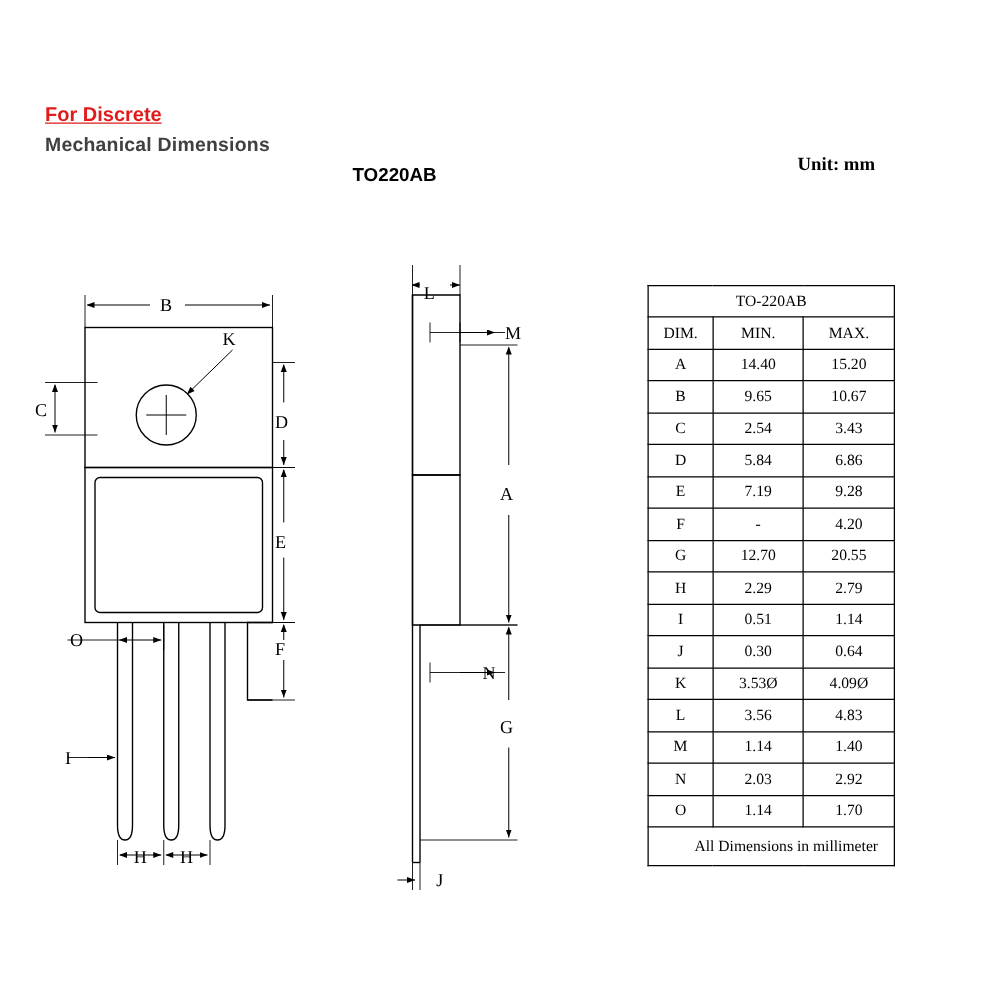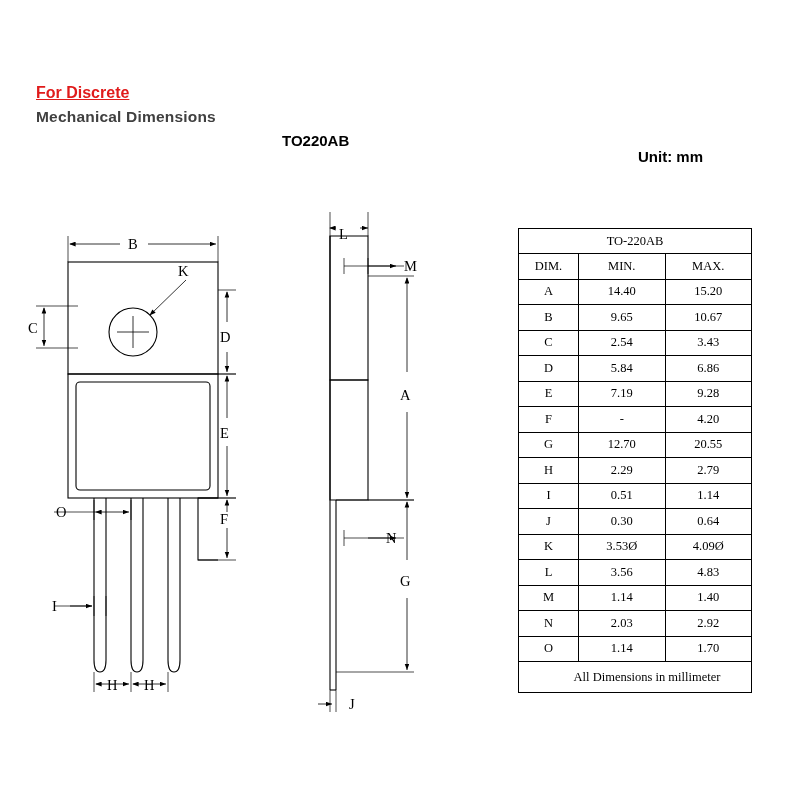--- a/index.html
+++ b/index.html
@@ -43,41 +43,41 @@
     position: absolute;
     left: 282px;
     top: 132px;
     font-family: "Liberation Sans", sans-serif;
     font-weight: bold;
     font-size: 15px;
   }
   .unit-label {
     position: absolute;
     left: 638px;
-    top: 148px;
-    font-family: Liberation Sans, sans-serif;
+    top: 124px;
+    font-family: Liberation Serif, serif;
     font-weight: bold;
     font-size: 15px;
   }
 
   
   .draw {
     position: absolute;
     left: 0;
     top: 0;
     width: 800px;
     height: 800px;
   }
 
   
   .dim-table {
     position: absolute;
     left: 518px;
     top: 228px;
-    width: 234px;
+    width: 198px;
     border-collapse: collapse;
     font-family: "Liberation Serif", serif;
     font-size: 12.5px;
   }
   .dim-table td, .dim-table th {
     border: 1px solid #000;
     text-align: center;
     height: 24.5px;
     font-weight: normal;
     padding: 0;

